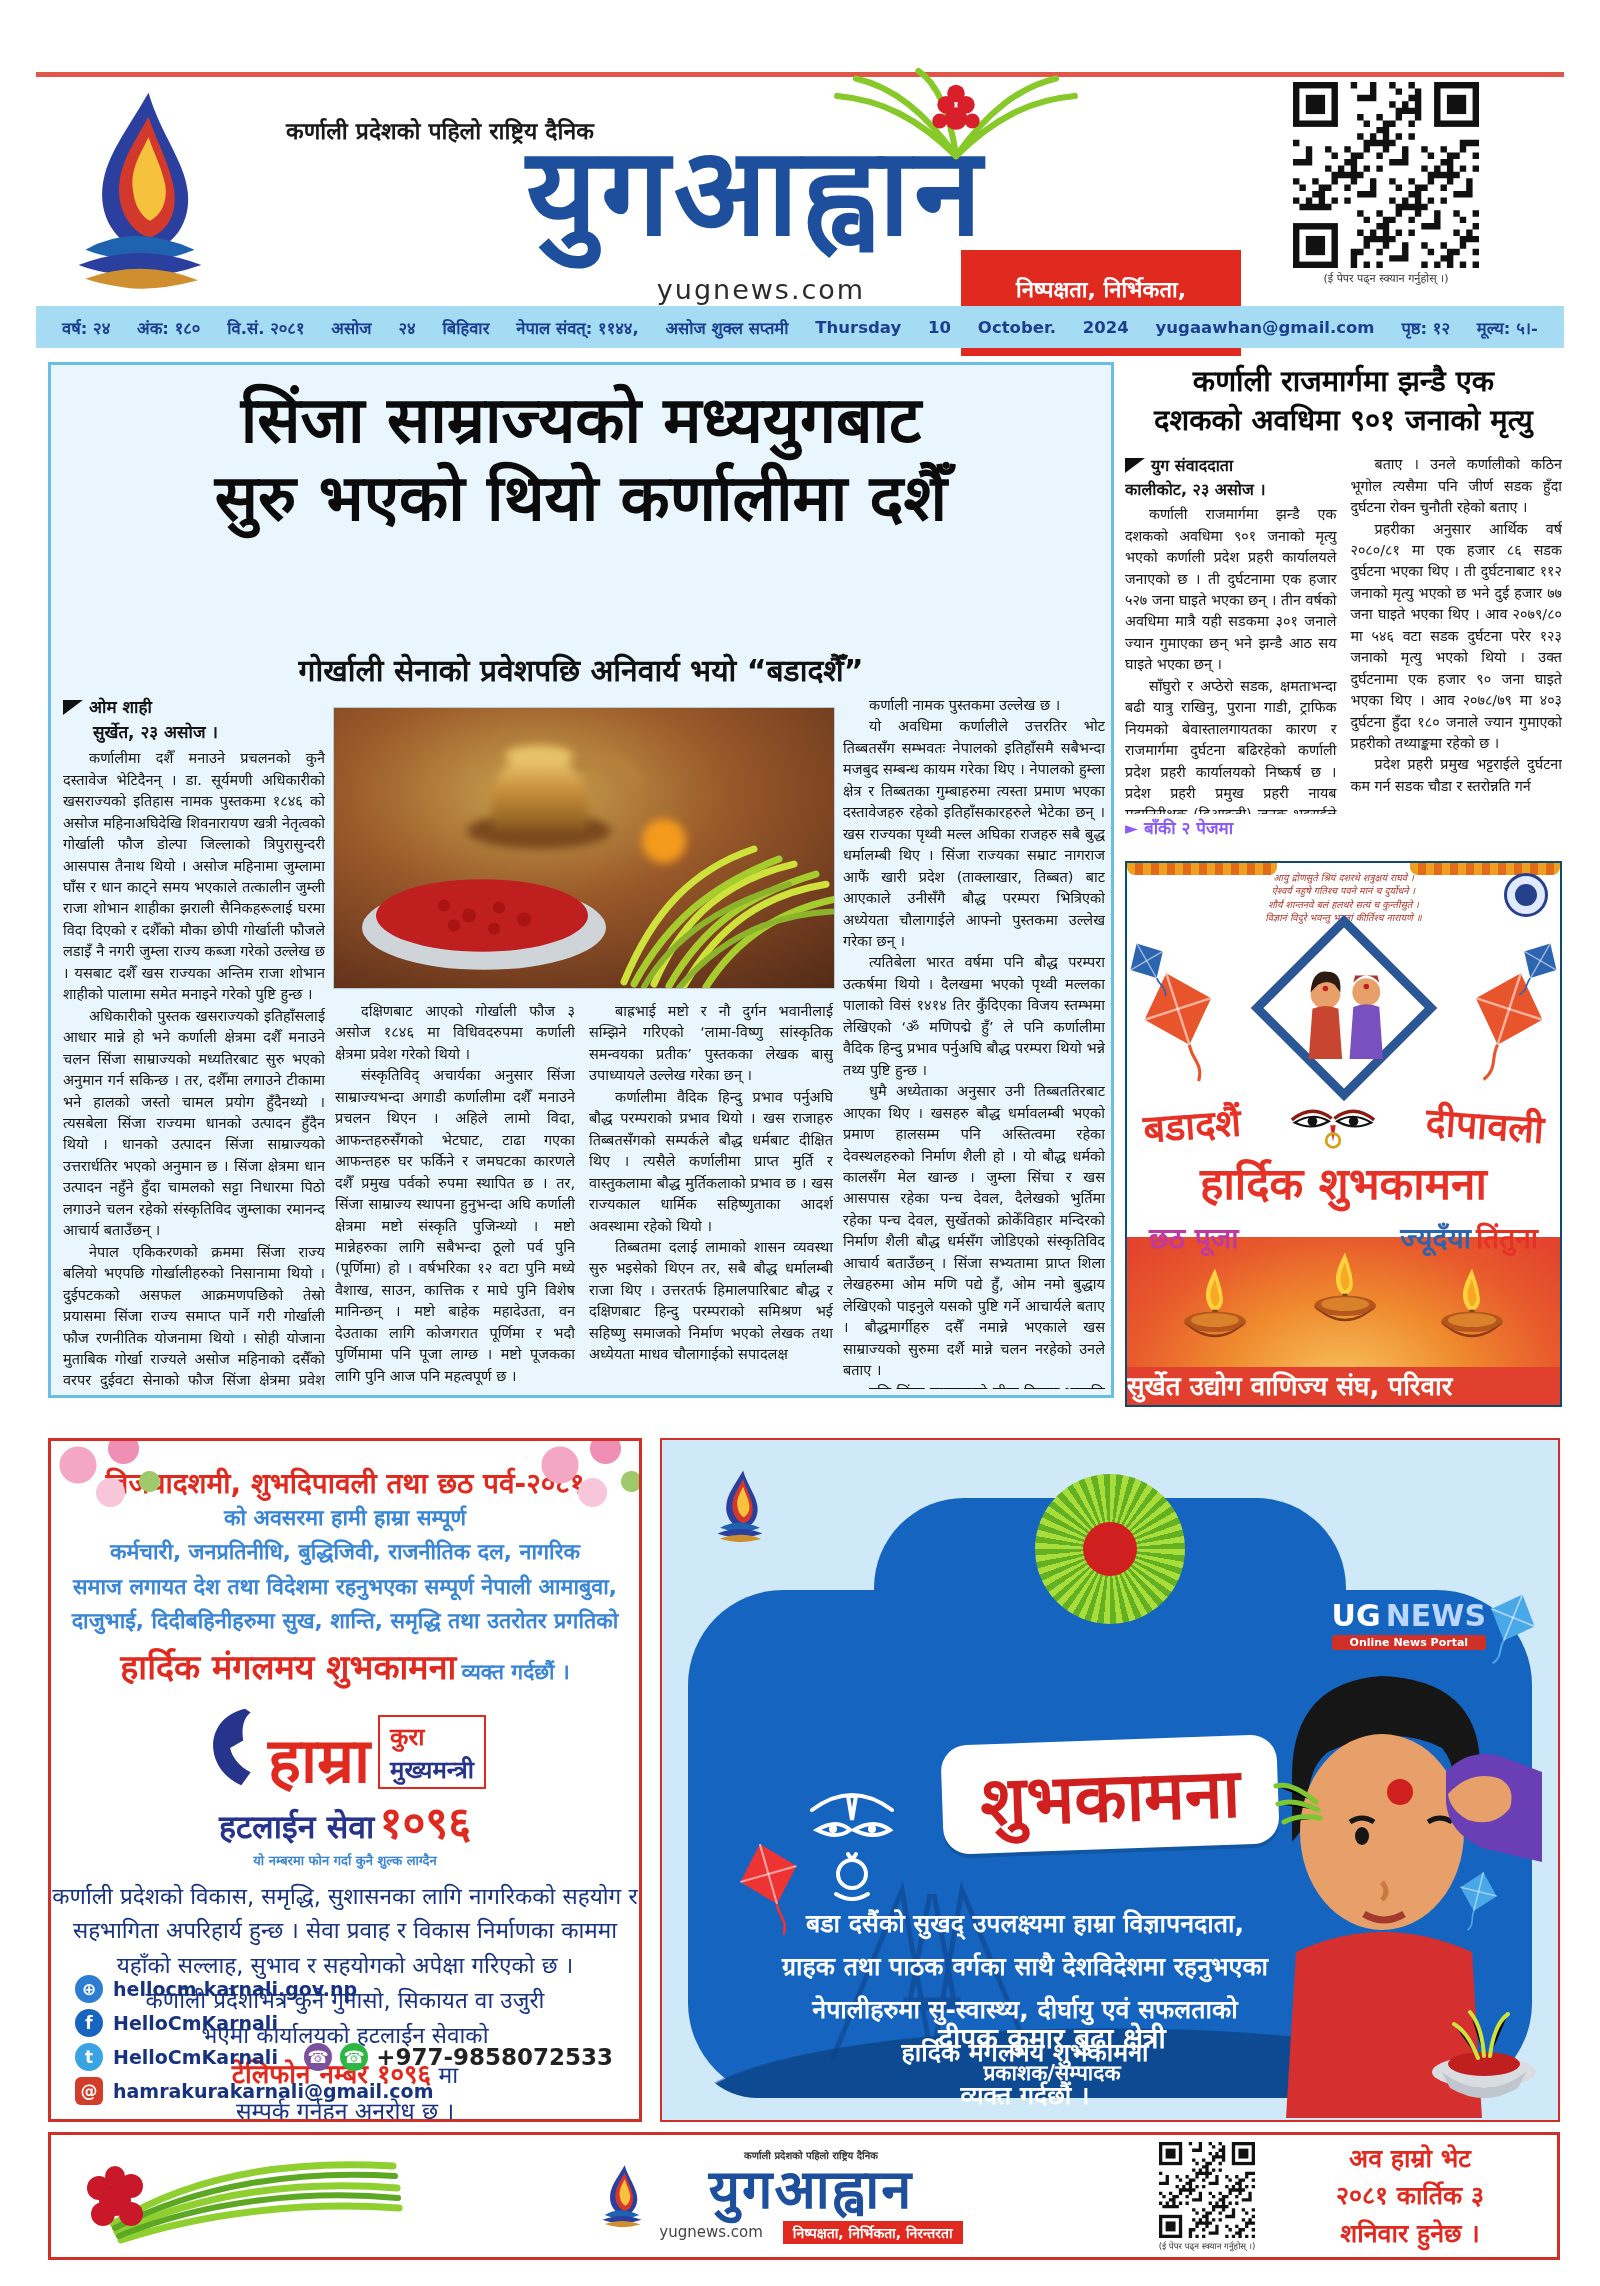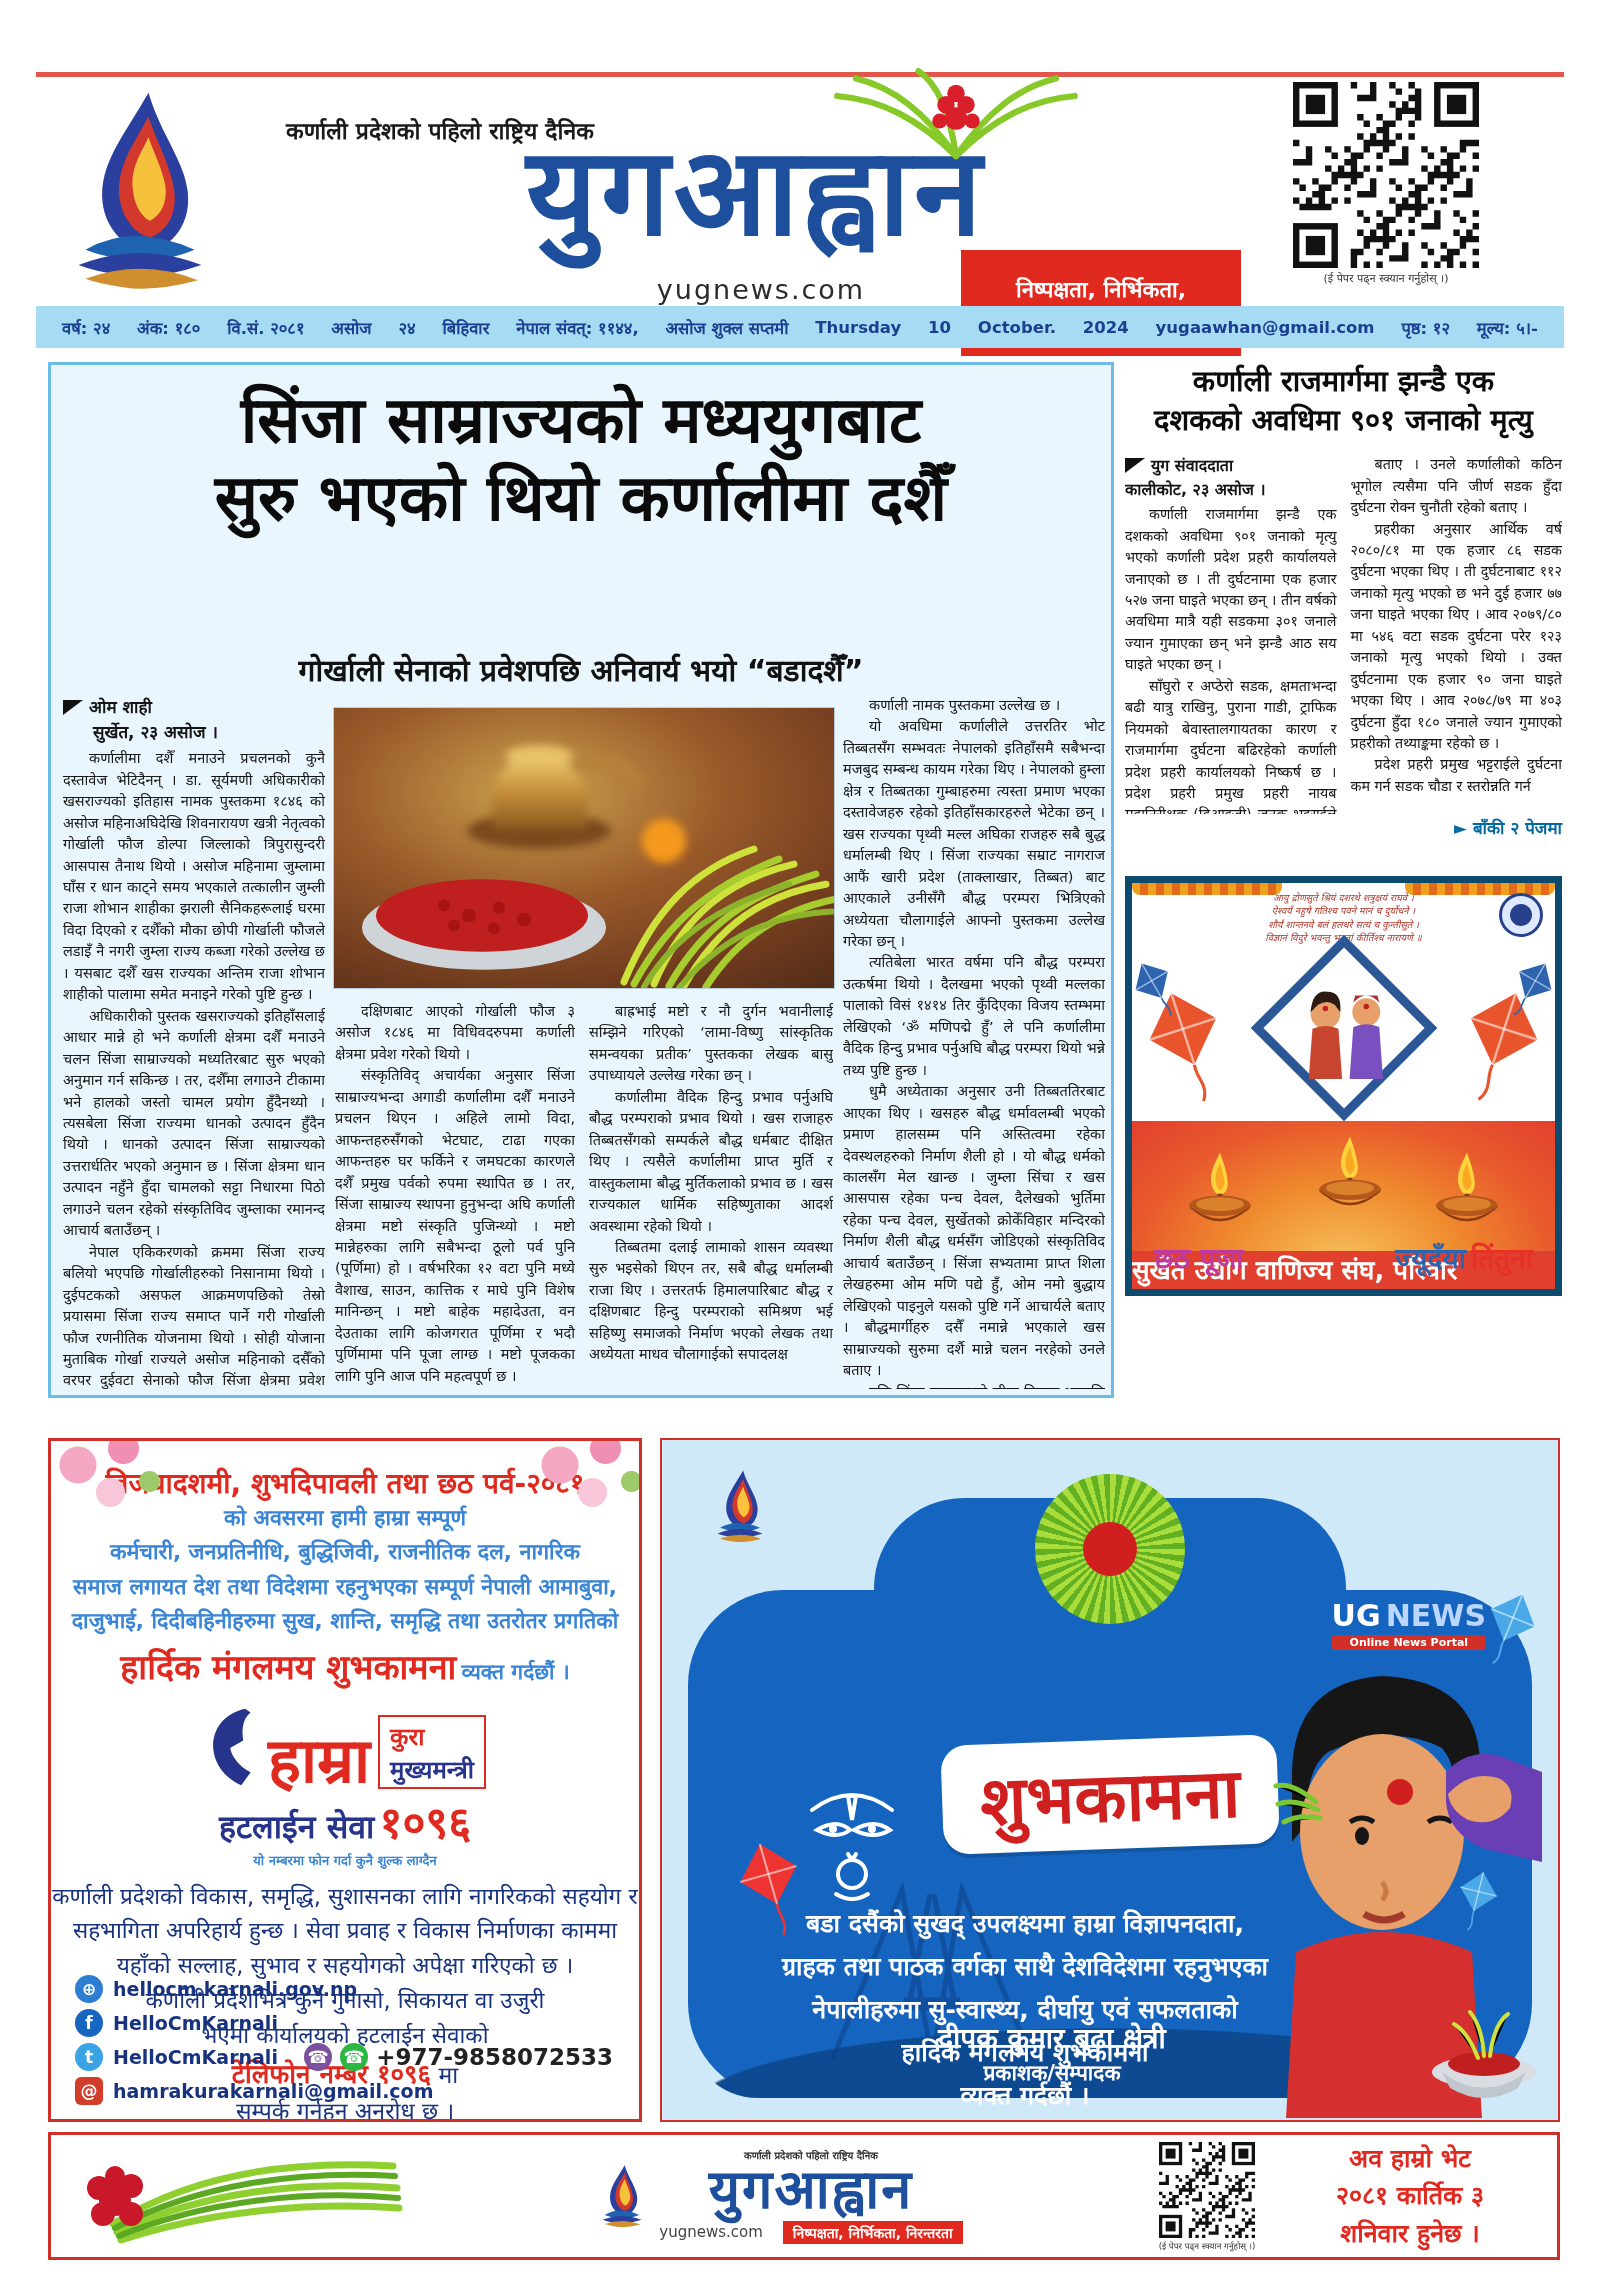--- a/index.html
+++ b/index.html
@@ -41,23 +41,23 @@
   .byline{font-weight:bold;font-size:17px;line-height:1.45;text-align:left;margin-bottom:4px;}
   .tri{display:inline-block;width:0;height:0;border-top:15px solid #111;border-right:20px solid transparent;margin-right:6px;vertical-align:-2px;}
   .byline .bl2{padding-left:30px;}
   
   .side-col{position:absolute;left:1125px;top:362px;width:437px;height:1036px;}
   .side-headline{text-align:center;font-size:29px;font-weight:800;color:#0b0b0b;line-height:1.35;}
   .side-cols{display:flex;gap:14px;margin-top:14px;height:360px;overflow:hidden;}
   .side-colx{width:212px;font-size:14.3px;line-height:1.5;text-align:justify;color:#151515;}
   .side-colx p{margin:0;text-indent:24px;}
   .side-byline{font-weight:bold;font-size:16px;text-align:left;margin-bottom:2px;}
-  .side-cont{color:#0369a1;font-weight:bold;font-size:17px;text-align:right;margin-top:2px;}
-  
-  .chamber{position:absolute;left:0;top:514px;width:437px;height:420px;border:7px solid #0c4a6e;
+  .side-cont{color:#8b5cf6;font-weight:bold;font-size:17px;text-align:left;margin-top:2px;}
+  
+  .chamber{position:absolute;left:0;top:499px;width:437px;height:546px;border:2px solid #0c4a6e;
            background:#fff;box-sizing:border-box;overflow:hidden;}
   .ch-garl{position:absolute;top:0;height:12px;width:150px;background:repeating-linear-gradient(90deg,#f0a020 0 8px,#e26a1b 8px 16px);border-radius:0 0 8px 8px;}
   .ch-garl.l{left:0;} .ch-garl.r{right:0;}
   .ch-verse{margin-top:8px;text-align:center;font-size:9.5px;color:#b03a2e;line-height:1.4;font-style:italic;}
   .ch-logo{position:absolute;top:10px;right:12px;width:44px;height:44px;border-radius:50%;border:3px solid #27408b;background:#dfe9ff;box-sizing:border-box;}
   .ch-logo i{display:block;width:22px;height:22px;margin:8px auto;border-radius:50%;background:#27408b;}
   .ch-center{position:relative;height:190px;margin-top:8px;}
   .ch-diamond{position:absolute;left:50%;top:10px;transform:translateX(-50%) rotate(45deg);width:132px;height:132px;border:9px solid #2b5797;box-sizing:border-box;background:#fff;}
   .ch-couple{position:absolute;left:50%;top:18px;transform:translateX(-50%);width:130px;height:140px;}
   .ch-kite{position:absolute;width:86px;height:120px;}

